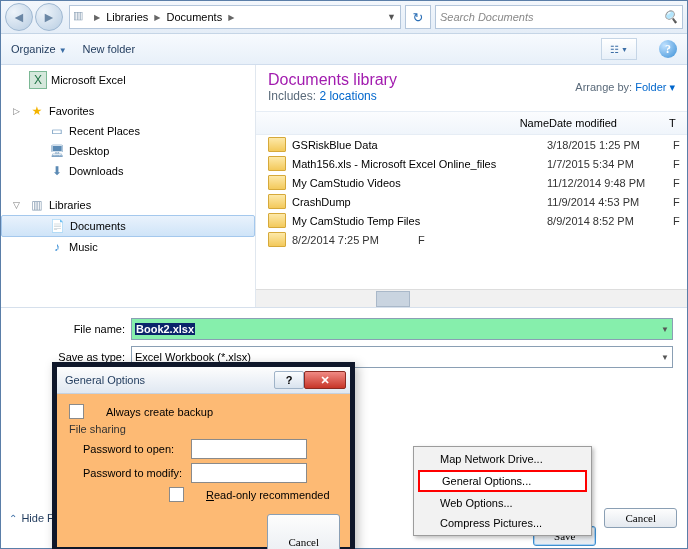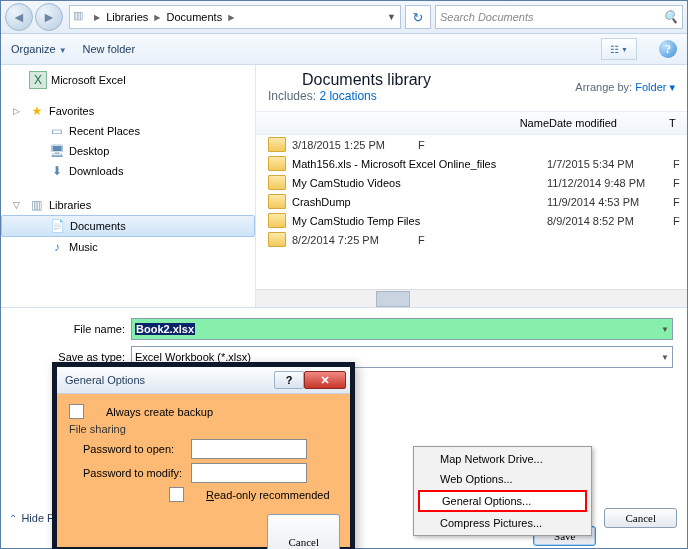--- a/index.html
+++ b/index.html
@@ -37,21 +37,21 @@
 .ic-recent { color:#5b8ab4; }
 .ic-desktop { color:#5b8ab4; }
 .ic-dl { color:#5b8ab4; }
 .ic-lib { color:#8a9fb4; }
 .ic-doc { color:#d9a44a; }
 .ic-music { color:#3b8fd6; }
 .ic-folder { background: linear-gradient(#fde9a9,#f3c95b); border:1px solid #d6a93a; border-radius:1px; width:16px; height:13px; }
 
 .main { flex: 1; display: flex; flex-direction: column; }
 .mainhdr { padding: 6px 12px 8px; border-bottom: 1px solid #e6edf5; display:flex; }
-.libtitle { font: 16px "Segoe UI", sans-serif; color: #0f172a; margin-left: 34px; }
+.libtitle { font: 16px "Segoe UI", sans-serif; color: #a21caf; }
 .libsub { font-size: 12px; color: #5a6a7a; }
 .libsub a { color: #0066cc; }
 .arrange { margin-left: auto; margin-top: 10px; font-size: 11px; color: #5a6a7a; }
 .arrange a { color: #0066cc; }
 
 .listhdr { display: flex; height: 22px; align-items: center; border-bottom: 1px solid #e6edf5; background: linear-gradient(#fbfcfe,#f0f5fb); padding-left: 12px; }
 .col-name { flex: 1; text-align: right; }
 .col-date { width: 120px; }
 .col-type { width: 18px; }
 .filelist { overflow-y: scroll; overflow-x: hidden; flex: 1; }
@@ -190,20 +190,21 @@
         </div>
       </div>
       <div class="listhdr">
         <span class="col-name">Name</span>
         <span class="col-date">Date modified</span>
         <span class="col-type">T</span>
       </div>
       <div class="filelist" id="filelist">
           <div class="row">
             <span class="icon ic-folder"></span>
+            <span class="nm">GSRiskBlue Data</span>
             <span class="dt">3/18/2015 1:25 PM</span>
             <span class="tp">F</span>
           </div>
           <div class="row">
             <span class="icon ic-folder"></span>
             <span class="nm">Math156.xls - Microsoft Excel Online_files</span>
             <span class="dt">1/7/2015 5:34 PM</span>
             <span class="tp">F</span>
           </div>
           <div class="row">
@@ -270,22 +271,22 @@
         <span class="drop">▼</span>
       </button>
     <button class="btn default">Save</button>
     <button class="btn">Cancel</button>
   </div>
 
 </div>
 
 <div class="menu">
   <div class="mitem"><span>Map Network Drive...</span></div>
+  <div class="mitem hl"><span>General Options...</span></div>
   <div class="mitem"><span>Web Options...</span></div>
-  <div class="mitem hl"><span>General Options...</span></div>
   <div class="mitem"><span>Compress Pictures...</span></div>
 </div>
 
 <div class="modal">
   <div class="titlebar">
     <span class="title">General Options</span>
     <div class="winbtns">
       <div class="wbtn">?</div>
       <div class="wbtn close">✕</div>
     </div>

